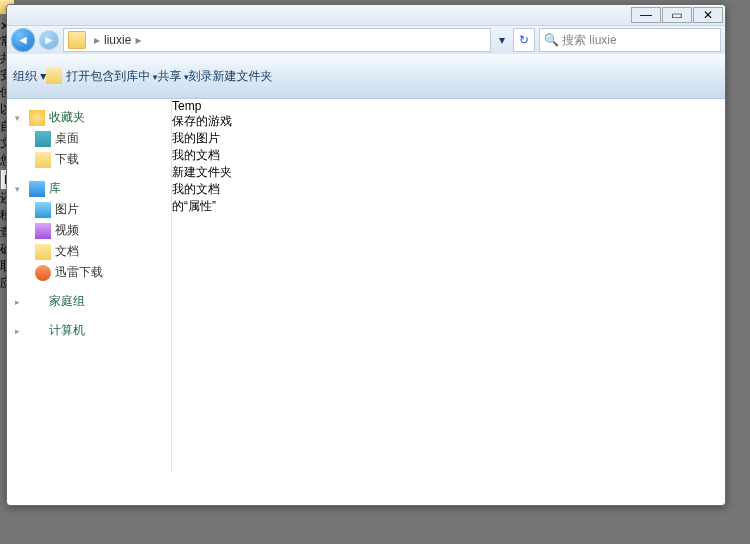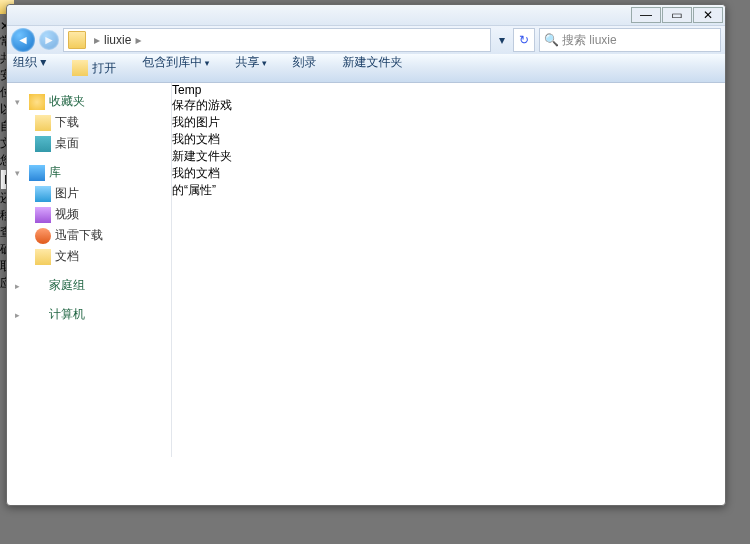--- a/index.html
+++ b/index.html
@@ -16,21 +16,21 @@
   .navback,.navfwd{width:24px;height:24px;border-radius:50%;background:radial-gradient(circle at 35% 30%,#6fc2ff,#1270c9);box-shadow:inset 0 0 2px #fff;display:flex;align-items:center;justify-content:center;color:#fff;font-size:12px}
   .navfwd{width:20px;height:20px;opacity:.5}
   .breadcrumb{flex:1;height:22px;border:1px solid #becbdd;background:#fff;display:flex;align-items:center;padding:0 4px;font-size:12px;color:#333}
   .bc-icon{width:16px;height:16px;background:linear-gradient(#ffe9a6,#f3cd5e);border:1px solid #e0b64e;border-radius:1px;margin-right:4px}
   .bc-sep{margin:0 4px;color:#888}
   .refreshbox{width:20px;height:22px;border:1px solid #becbdd;background:#fff;display:flex;align-items:center;justify-content:center;color:#35e}
   .searchbox{width:172px;height:22px;border:1px solid #becbdd;background:#fff;display:flex;align-items:center;padding:0 4px;color:#888}
   .searchbox .sicon{width:14px;height:14px;margin-right:4px;color:#6aa}
 
   
-  .toolbar{height:28px;background:linear-gradient(#f6fbff,#dfeaf6 50%,#cadcf0);border-bottom:1px solid #b6c6db;display:flex;padding:0 6px;gap:26px;color:#1a3e66}
+  .toolbar{height:28px;background:linear-gradient(#f6fbff,#dfeaf6 50%,#cadcf0);border-bottom:1px solid #b6c6db;display:flex;align-items:center;padding:8px 6px;gap:0;color:#1a3e66}
   .toolbar span{cursor:default}
   .toolbar .drop::after{content:" ▾";font-size:9px;color:#1a3e66}
 
   
   .body{display:flex;height:calc(100% - 20px - 28px - 28px - 50px)}
   .sidebar{width:164px;border-right:1px solid #e2e6ec;padding:6px 0;overflow:hidden}
   .sb-group{margin:2px 0 8px}
   .sb-head{display:flex;align-items:center;padding:2px 8px;color:#264}
   .sb-head .tw{width:10px;color:#999;font-size:9px}
   .sb-head .ic{width:16px;height:16px;margin:0 4px}
@@ -144,49 +144,49 @@
 
     <div class="body">
       <div class="sidebar">
         <div class="sb-group">
           <div class="sb-head">
               <span class="tw">▾</span>
               <span class="ic star"></span>
               <span>收藏夹</span>
             </div>
           <div class="sb-item">
+              <span class="ic desk"></span>
+              <span>桌面</span>
+            </div>
+          <div class="sb-item">
               <span class="ic dl"></span>
               <span>下载</span>
-            </div>
-          <div class="sb-item">
-              <span class="ic desk"></span>
-              <span>桌面</span>
             </div>
         </div>
         <div class="sb-group">
           <div class="sb-head">
               <span class="tw">▾</span>
               <span class="ic lib"></span>
               <span>库</span>
             </div>
           <div class="sb-item">
               <span class="ic pic"></span>
               <span>图片</span>
             </div>
           <div class="sb-item">
               <span class="ic vid"></span>
               <span>视频</span>
             </div>
           <div class="sb-item">
+              <span class="ic doc"></span>
+              <span>文档</span>
+            </div>
+          <div class="sb-item">
               <span class="ic thunder"></span>
               <span>迅雷下载</span>
-            </div>
-          <div class="sb-item">
-              <span class="ic doc"></span>
-              <span>文档</span>
             </div>
         </div>
         <div class="sb-group">
           <div class="sb-head">
               <span class="tw">▸</span>
               <span class="ic home"></span>
               <span>家庭组</span>
             </div>
         </div>
         <div class="sb-group">

